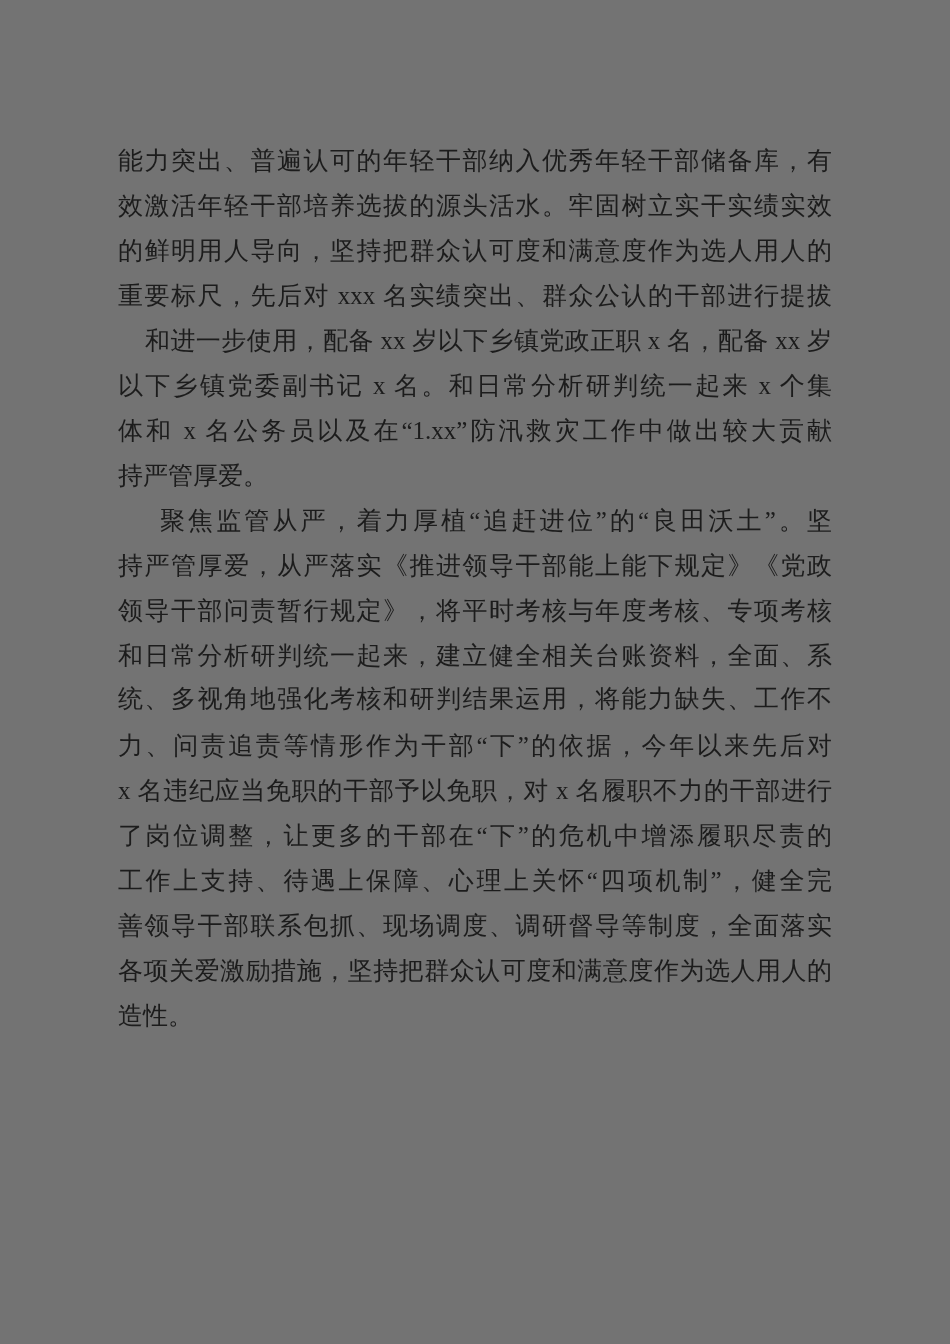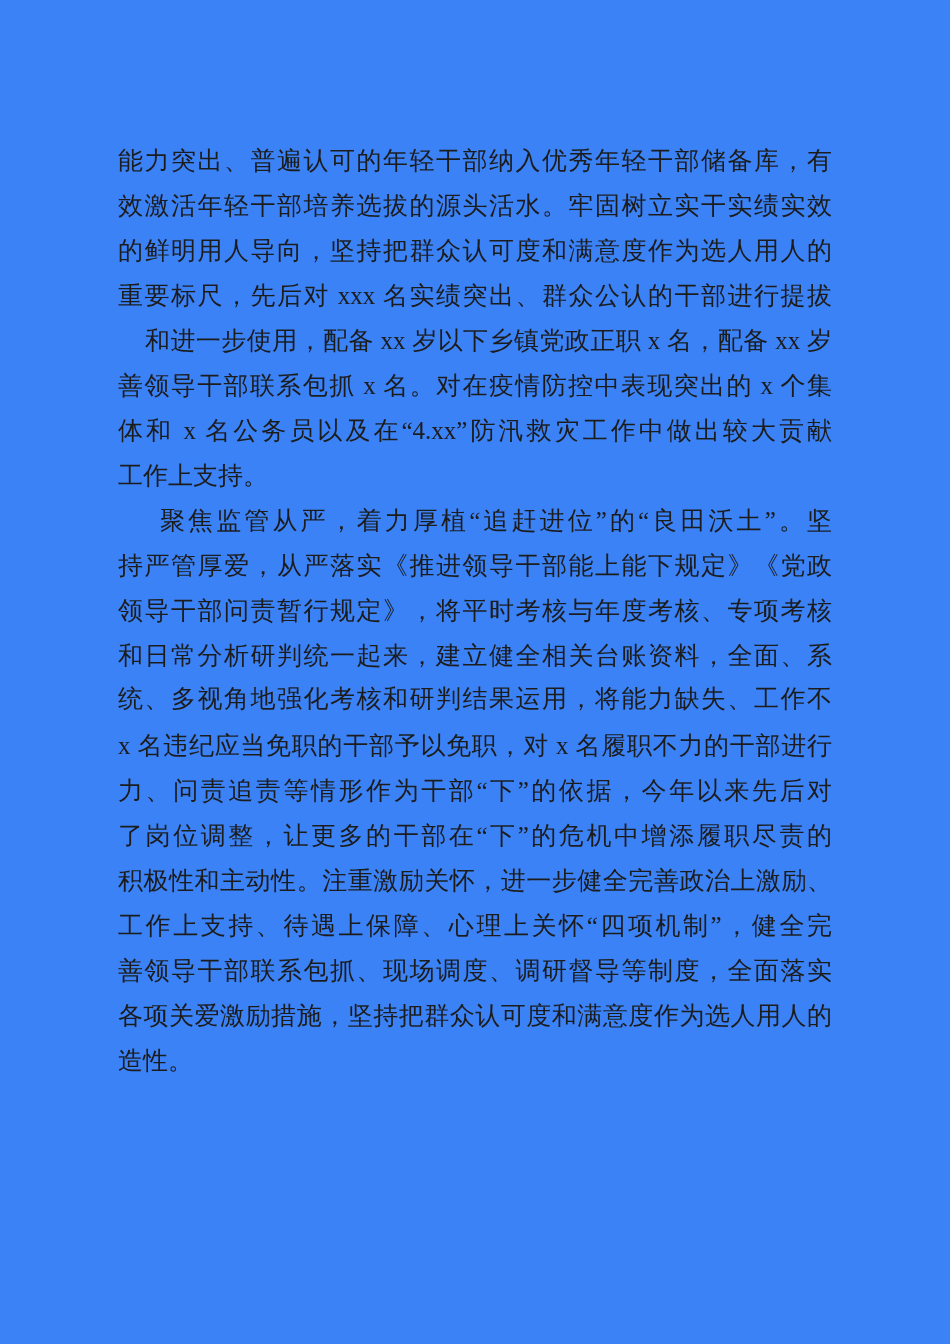--- a/index.html
+++ b/index.html
@@ -40,41 +40,40 @@
     text-align: left;
     text-align-last: left;
   }
   .line.first-indent {
     text-indent: 42px;
   }
 </style>
 </head>
 <body>
 
-<div class="page" style="background: #3b82f6;">
+<div class="page" style="background: #737373;">
   <div class="doc" id="doc-body">
       <div class="para">
         <div class="line" style="color: rgb(28, 28, 28);">能力突出、普遍认可的年轻干部纳入优秀年轻干部储备库，有</div>
         <div class="line" style="color: rgb(28, 28, 28);">效激活年轻干部培养选拔的源头活水。牢固树立实干实绩实效</div>
         <div class="line" style="color: rgb(28, 28, 28);">的鲜明用人导向，坚持把群众认可度和满意度作为选人用人的</div>
         <div class="line" style="color: rgb(28, 28, 28);">重要标尺，先后对 xxx 名实绩突出、群众公认的干部进行提拔</div>
         <div class="line" style="color: rgb(28, 28, 28); margin-left: 27px;">和进一步使用，配备 xx 岁以下乡镇党政正职 x 名，配备 xx 岁</div>
-        <div class="line" style="color: rgb(28, 28, 28);">善领导干部联系包抓 x 名。对在疫情防控中表现突出的 x 个集</div>
-        <div class="line" style="color: rgb(28, 28, 28);">体和 x 名公务员以及在“4.xx”防汛救灾工作中做出较大贡献</div>
-        <div class="line para-last" style="color: rgb(28, 28, 28);">工作上支持。</div>
+        <div class="line" style="color: rgb(28, 28, 28);">以下乡镇党委副书记 x 名。和日常分析研判统一起来 x 个集</div>
+        <div class="line" style="color: rgb(28, 28, 28);">体和 x 名公务员以及在“1.xx”防汛救灾工作中做出较大贡献</div>
+        <div class="line para-last" style="color: rgb(28, 28, 28);">持严管厚爱。</div>
       </div>
       <div class="para">
         <div class="line first-indent" style="color: rgb(28, 28, 28);">聚焦监管从严，着力厚植“追赶进位”的“良田沃土”。坚</div>
         <div class="line" style="color: rgb(28, 28, 28);">持严管厚爱，从严落实《推进领导干部能上能下规定》《党政</div>
         <div class="line" style="color: rgb(28, 28, 28);">领导干部问责暂行规定》，将平时考核与年度考核、专项考核</div>
         <div class="line" style="color: rgb(28, 28, 28);">和日常分析研判统一起来，建立健全相关台账资料，全面、系</div>
         <div class="line" style="color: rgb(28, 28, 28); font-family: Liberation Mono, monospace;">统、多视角地强化考核和研判结果运用，将能力缺失、工作不</div>
+        <div class="line" style="color: rgb(28, 28, 28);">力、问责追责等情形作为干部“下”的依据，今年以来先后对</div>
         <div class="line" style="color: rgb(28, 28, 28);">x 名违纪应当免职的干部予以免职，对 x 名履职不力的干部进行</div>
-        <div class="line" style="color: rgb(28, 28, 28);">力、问责追责等情形作为干部“下”的依据，今年以来先后对</div>
         <div class="line" style="color: rgb(28, 28, 28);">了岗位调整，让更多的干部在“下”的危机中增添履职尽责的</div>
-        <div class="line" style="color: rgb(28, 28, 28);">积极性和主动性。注重激励关怀，进一步健全完善政治上激励、</div>
         <div class="line" style="color: rgb(28, 28, 28);">工作上支持、待遇上保障、心理上关怀“四项机制”，健全完</div>
         <div class="line" style="color: rgb(28, 28, 28);">善领导干部联系包抓、现场调度、调研督导等制度，全面落实</div>
         <div class="line" style="color: rgb(28, 28, 28);">各项关爱激励措施，坚持把群众认可度和满意度作为选人用人的</div>
         <div class="line para-last" style="color: rgb(28, 28, 28);">造性。</div>
       </div>
     </div>
 </div>
 
 </body></html>

